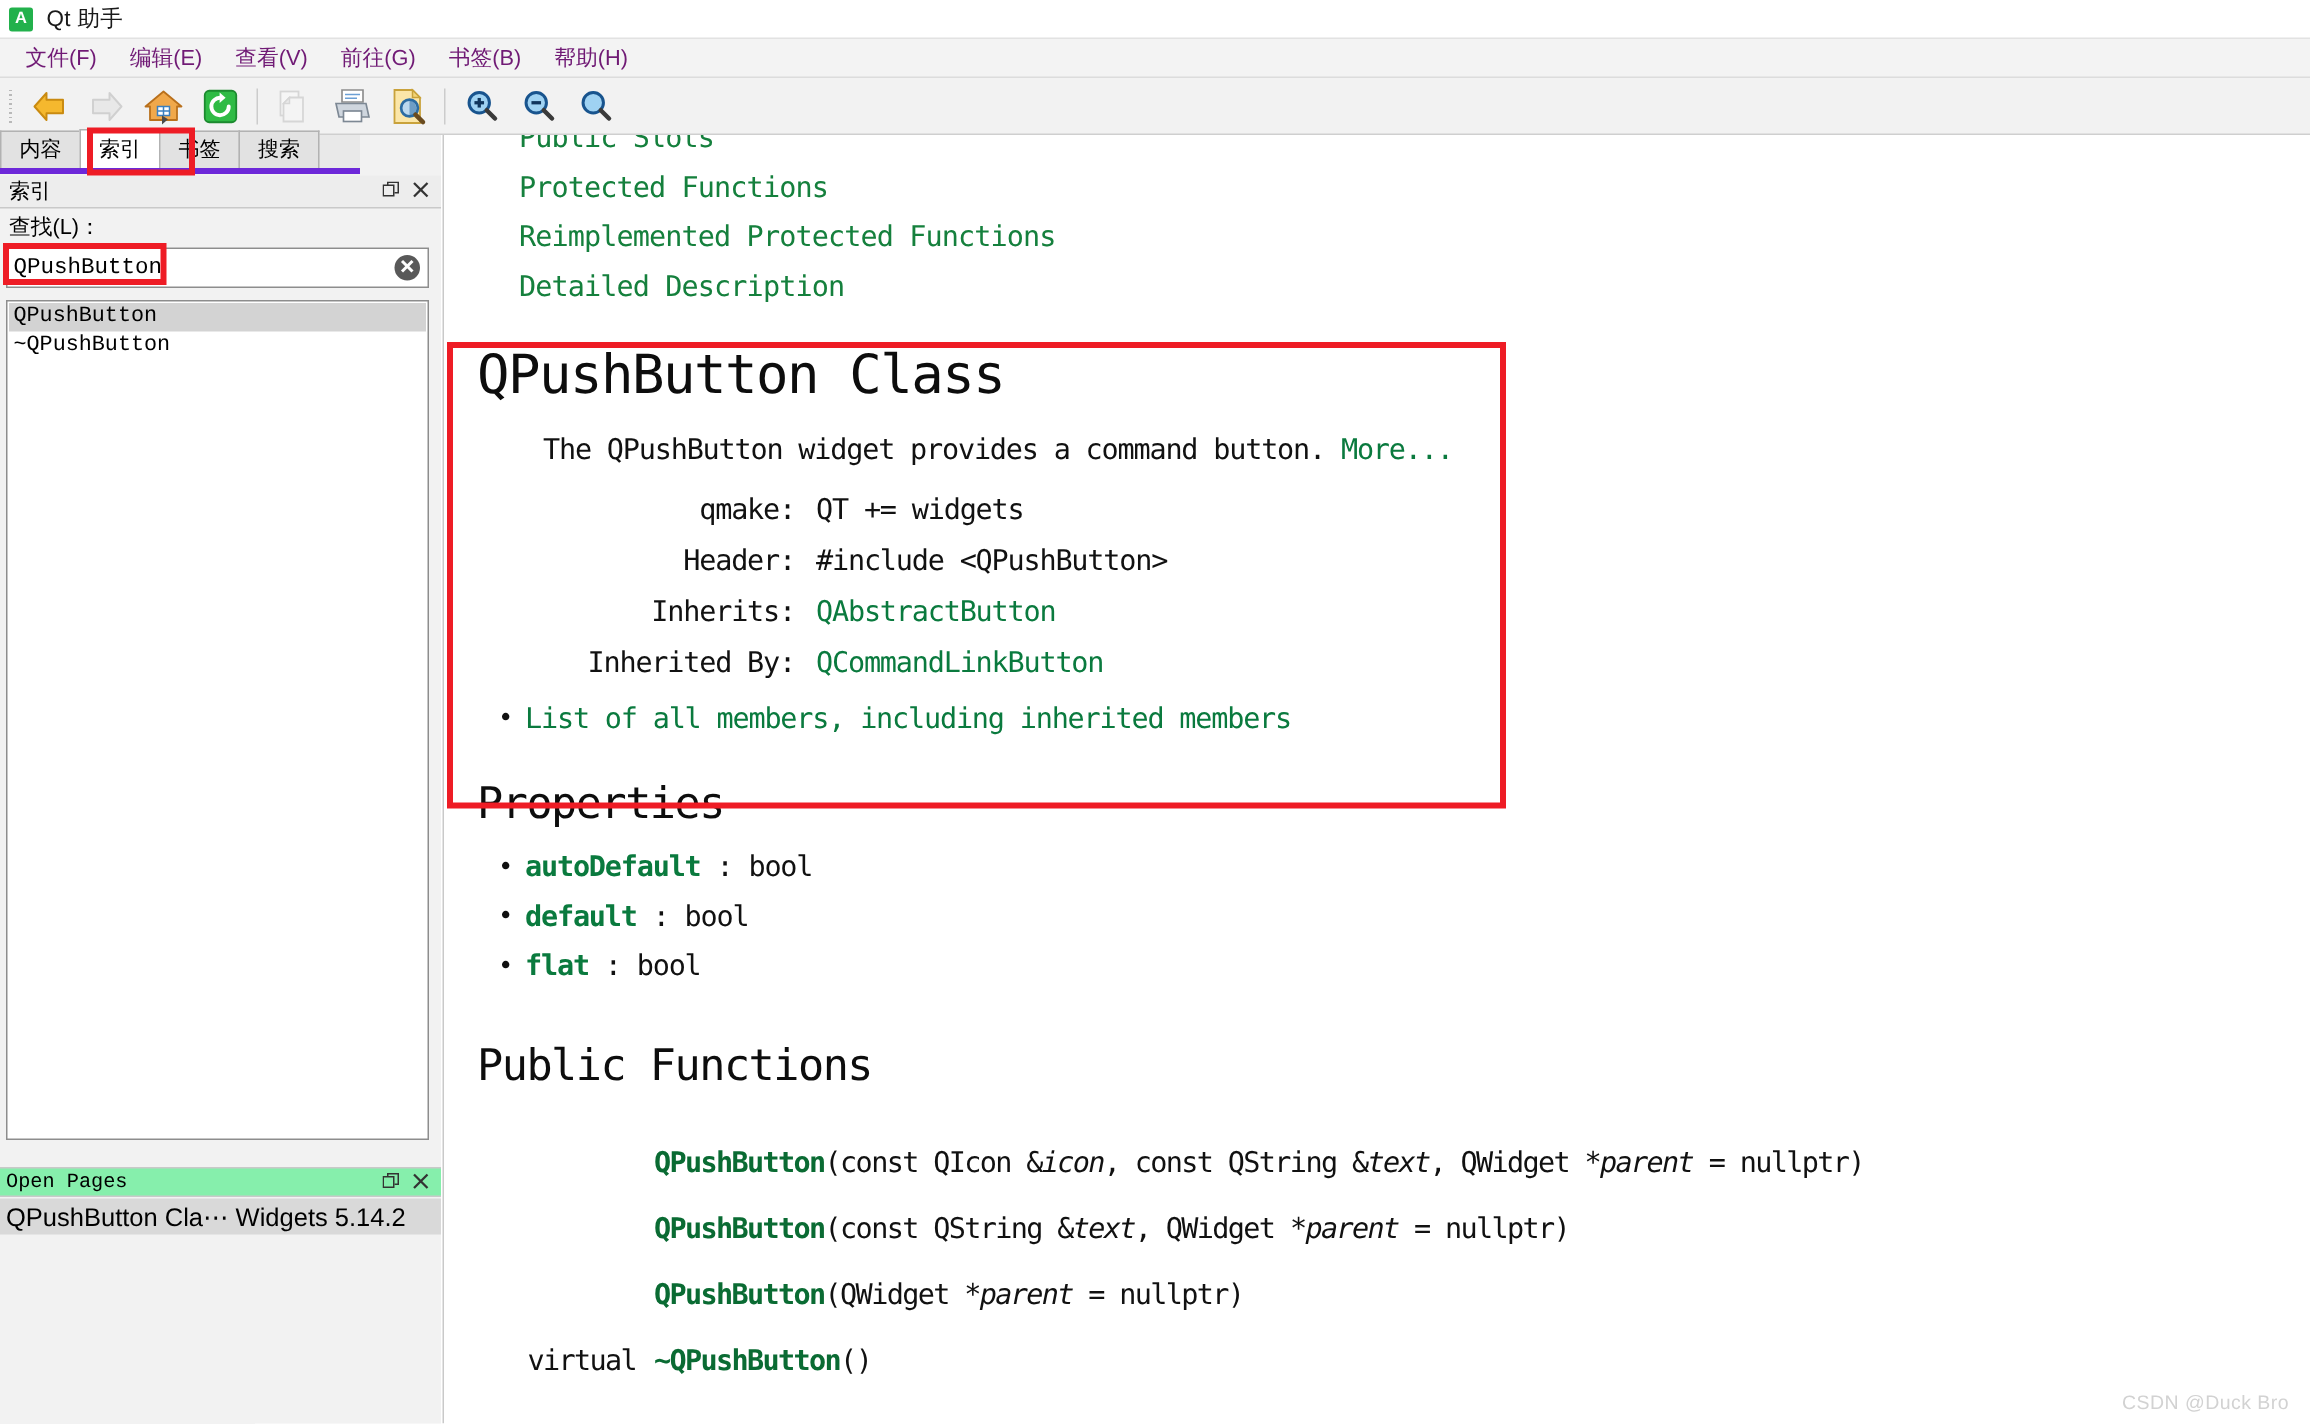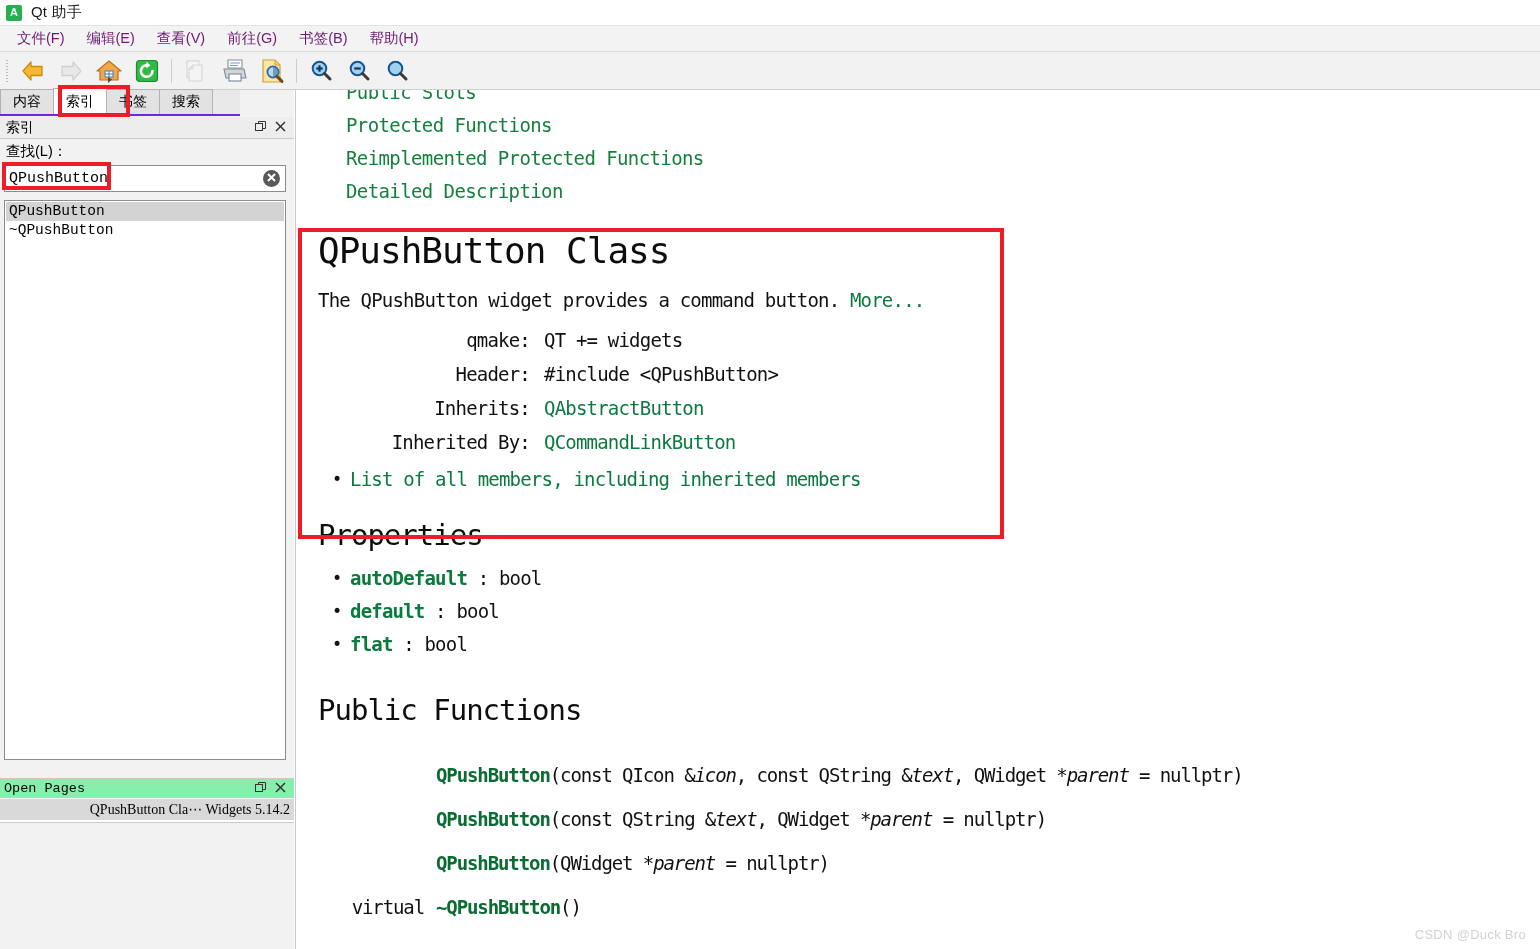--- a/index.html
+++ b/index.html
@@ -49,21 +49,21 @@
      background-size:2px 100%; background-repeat:no-repeat; background-position:2px 2px; }
   .tb-btn { width:38px; height:34px; display:flex; align-items:center; justify-content:center; cursor:default;}
   .tb-sep { width:1px; height:24px; background:#cccccc; margin:0 5px; }
   .tb-btn.disabled { opacity:.45; }
   .tb-btn svg { display:block; }
 
   
   .left-dock { position:absolute; left:0; top:90px; width:294px; height:859px; background:#f2f2f2; }
 
   .tabrow { position:absolute; left:0; top:0; width:240px; height:26px; background:#e9e9e9;
-            display:flex; align-items:flex-end; border-bottom:2px solid #6d28d9; }
+            display:flex; align-items:flex-end; border-bottom:4px solid #6d28d9; }
   .tab { height:25px; padding:0 12px; font-size:14px; display:flex; align-items:center;
          background:#e2e2e2; border:1px solid #b2b2b2; border-bottom:none; color:#000;
          margin-right:-1px; font-family:"Liberation Sans", sans-serif; }
   .tab.active { background:#ffffff; height:26px; position:relative; z-index:2; }
 
   .panel-title { position:absolute; left:0; top:27px; width:294px; height:22px;
                  background:#ededed; border-bottom:1px solid #c9c9c9;
                  display:flex; align-items:center; padding:0 4px 0 6px; }
   .panel-title-text { font-size:14px; color:#000; flex:1; font-family:"Liberation Sans", sans-serif; }
   .panel-btn { width:20px; height:18px; display:flex; align-items:center; justify-content:center;
@@ -86,22 +86,22 @@
   .index-item { font-size:14.5px; color:#000; padding:1px 3px; line-height:17px;
                 font-family:"Liberation Mono", monospace; white-space:pre; }
   .index-item.selected { background:#d3d3d3; }
 
   .openpages-title { position:absolute; left:0; top:688px; width:294px; height:20px;
                      background:#86efac; border-top:1px solid #c9c9c9; border-bottom:1px solid #c9c9c9;
                      display:flex; align-items:center; padding:0 4px 0 4px; }
   .openpages-title-text { font-size:13.5px; color:#000; flex:1; font-family:"Liberation Mono", monospace; }
   .openpages-list { position:absolute; left:0; top:709px; width:294px; height:24px; background:#fff;
                     border-bottom:1px solid #c9c9c9; }
-  .openpages-item { background:#d9d9d9; font-size:14px; padding:2px 4px; color:#000;
-                    font-family:Liberation Serif, serif; white-space:pre;text-align:right; }
+  .openpages-item { background:#d9d9d9; font-size:17px; padding:2px 4px; color:#000;
+                    font-family:Liberation Sans, sans-serif; white-space:pre; }
 
   .dock-filler { position:absolute; left:0; top:733px; width:294px; height:216px; background:#f2f2f2; }
 
   
   .content { position:absolute; left:295px; top:90px; width:1245px; height:859px;
              background:#fff; border-left:1px solid #c9c9c9; overflow:hidden; }
   .doc { position:relative; padding:0 0 0 0; font-family:"Liberation Serif", serif; }
 
   .toc-link { display:block; font-size:19px; color:#15803d; line-height:33px;
               padding-left:50px; font-family:"DejaVu Sans Mono", monospace; letter-spacing:-.6px;
@@ -350,21 +350,21 @@
     <div class="doc">
 
       <a class="toc-link clipped" href="#">Public Slots</a>
       <a class="toc-link" href="#">Protected Functions</a>
       <a class="toc-link" href="#">Reimplemented Protected Functions</a>
       <a class="toc-link" href="#">Detailed Description</a>
 
       <div style="padding:22px 0 0 22px;">
         <h1 class="doc-h1">QPushButton Class</h1>
 
-        <div class="brief" style="margin-top:18px;">
+        <div class="brief" style="margin-top:18px;margin-left:44px;">
           <span>The QPushButton widget provides a command button. </span><a class="lnk" href="#">More...</a>
         </div>
 
         <table class="info">
           <tbody>
               <tr>
             <td class="k">qmake:</td>
             <td class="v">QT += widgets</td>
           </tr>
           <tr>

